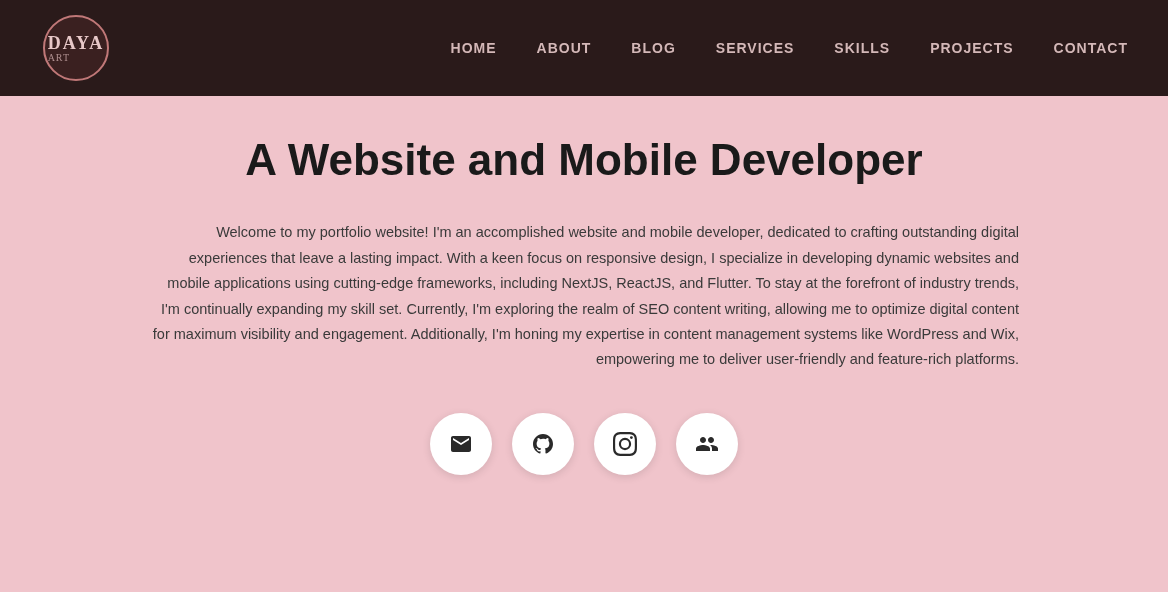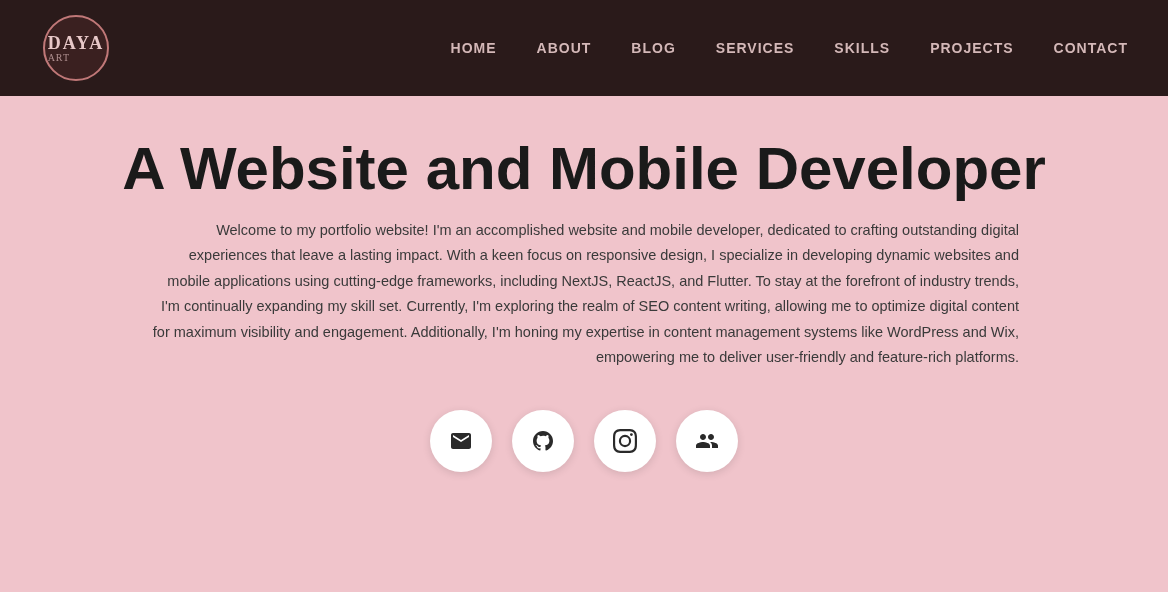--- a/index.html
+++ b/index.html
@@ -104,25 +104,25 @@
       margin-bottom: 4px;
     }
 
     .headline .name-highlight {
       color: #9b6b7a;
       font-style: normal;
     }
 
     .subheadline {
       font-family: Arial, sans-serif;
-      font-size: 60px;
+      font-size: 44px;
       font-weight: 900;
       color: #1a1a1a;
       line-height: 1.1;
-      margin-bottom: 16px;
+      margin-bottom: 36px;
     }
 
     .bio {
       max-width: 870px;
       font-family: Arial, sans-serif;
       font-size: 14.5px;
       line-height: 1.75;
       color: #3a3a3a;
       margin-bottom: 30px;
       text-align: right;

